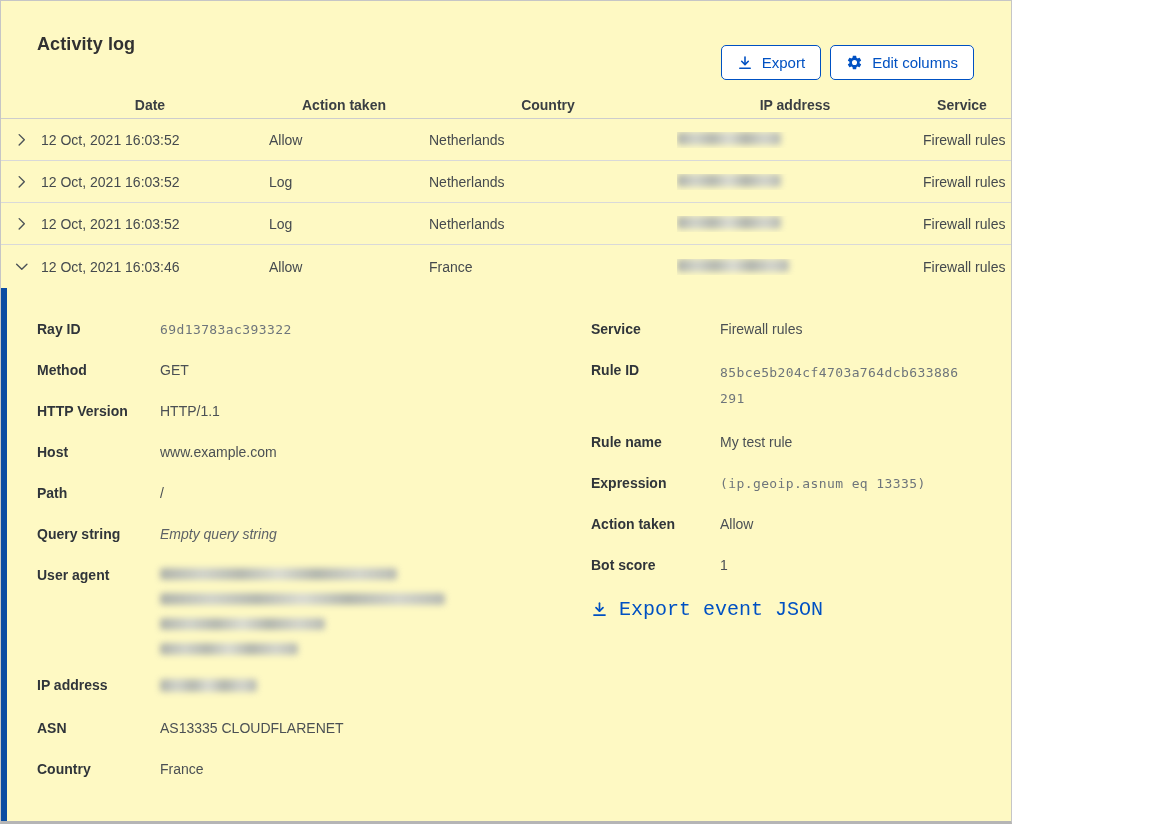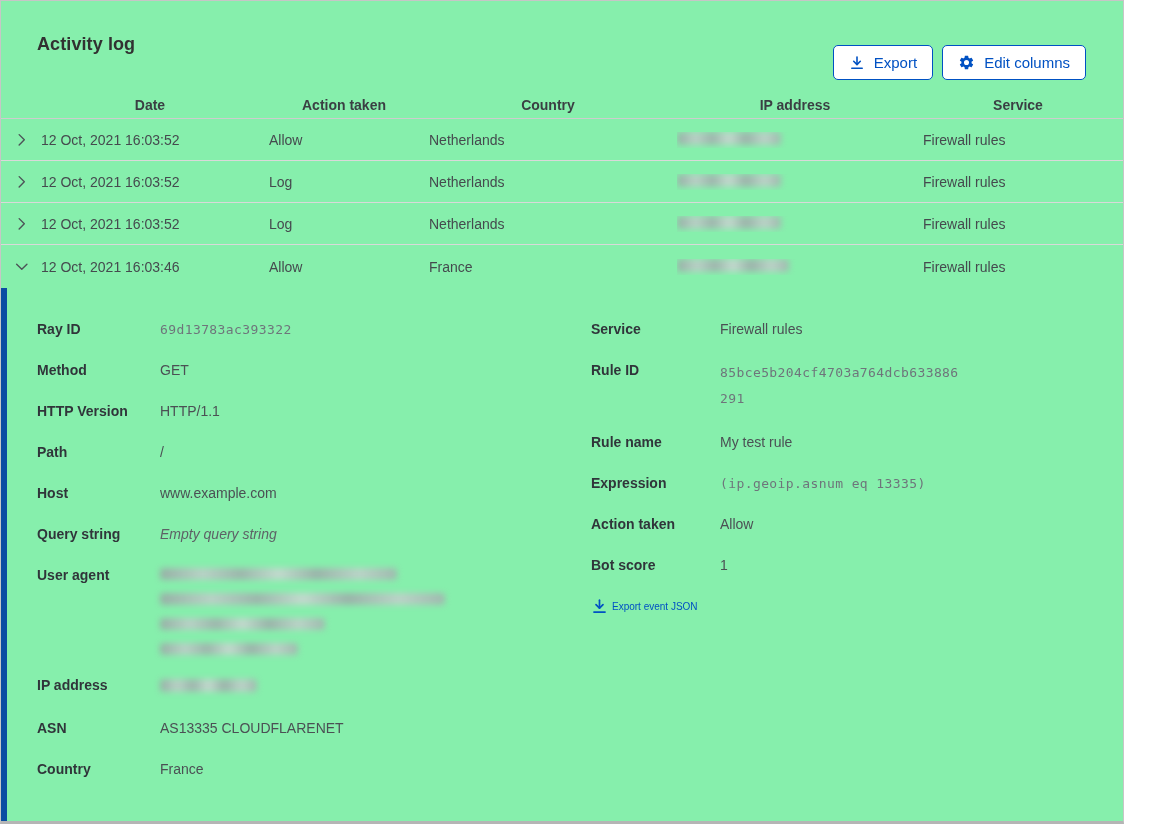--- a/index.html
+++ b/index.html
@@ -8,24 +8,24 @@
     --row-border:#d9d9d9;
     --frame:#c6c6c6;
     --label:#30353a;
     --value:#4b5054;
     --mono:#6e757b;
   }
   *{box-sizing:border-box;margin:0;padding:0;}
   html,body{background:#ffffff;}
   body{font-family:"Liberation Sans",sans-serif;}
   .page{
-    width:1124px;height:824px;
+    width:1012px;height:824px;
     border:1px solid var(--frame);
     border-bottom:3px solid #b5b5b5;
-    background:#86efac;
+    background:#fef9c3;
     display:flex;flex-direction:column;
     overflow:hidden;
     position:relative;
   }
   
   .topbar{height:90px;position:relative;flex-shrink:0;}
   .page-title{
     position:absolute;left:36px;top:33px;
     font-size:18px;font-weight:bold;color:#313131;letter-spacing:.1px;
   }
@@ -78,22 +78,22 @@
   .fvalue{font-size:14px;color:var(--value);}
   .fvalue.mono{
     font-family:"DejaVu Sans Mono",monospace;
     font-size:13px;color:var(--mono);letter-spacing:.4px;
   }
   .fvalue.italic{font-style:italic;color:#5d6266;}
   .col-right{position:absolute;left:584px;top:31px;width:470px;}
   .col-right .flabel{width:115px;}
   .col-right .fvalue.mono.wrap{width:243px;word-break:break-all;line-height:26px;}
   .export-link{
-    display:flex;align-items:center;gap:4px;margin-top:22px;
-    color:var(--accent);font-size:10px;text-decoration:none;cursor:pointer;
+    display:flex;align-items:center;gap:11px;margin-top:22px;
+    color:var(--accent);font-size:20px;text-decoration:none;cursor:pointer;font-family:Liberation Mono, monospace;
   }
   .export-link svg{display:block;}
 </style>
 </head>
 <body>
 
 <div class="page">
 
   <div class="topbar">
     <div class="page-title">Activity log</div>
@@ -199,26 +199,26 @@
       </div>
       <div class="field">
         <div class="flabel">Method</div>
         <div class="fvalue">GET</div>
       </div>
       <div class="field">
         <div class="flabel">HTTP Version</div>
         <div class="fvalue">HTTP/1.1</div>
       </div>
       <div class="field">
+        <div class="flabel">Host</div>
+        <div class="fvalue">www.example.com</div>
+      </div>
+      <div class="field">
         <div class="flabel">Path</div>
         <div class="fvalue">/</div>
-      </div>
-      <div class="field">
-        <div class="flabel">Host</div>
-        <div class="fvalue">www.example.com</div>
       </div>
       <div class="field">
         <div class="flabel">Query string</div>
         <div class="fvalue italic">Empty query string</div>
       </div>
       <div class="field">
         <div class="flabel">User agent</div>
         <div class="fvalue" style="padding-top:3px;">
           <span class="blur ua-line ua-1"></span>
           <span class="blur ua-line ua-2"></span>

